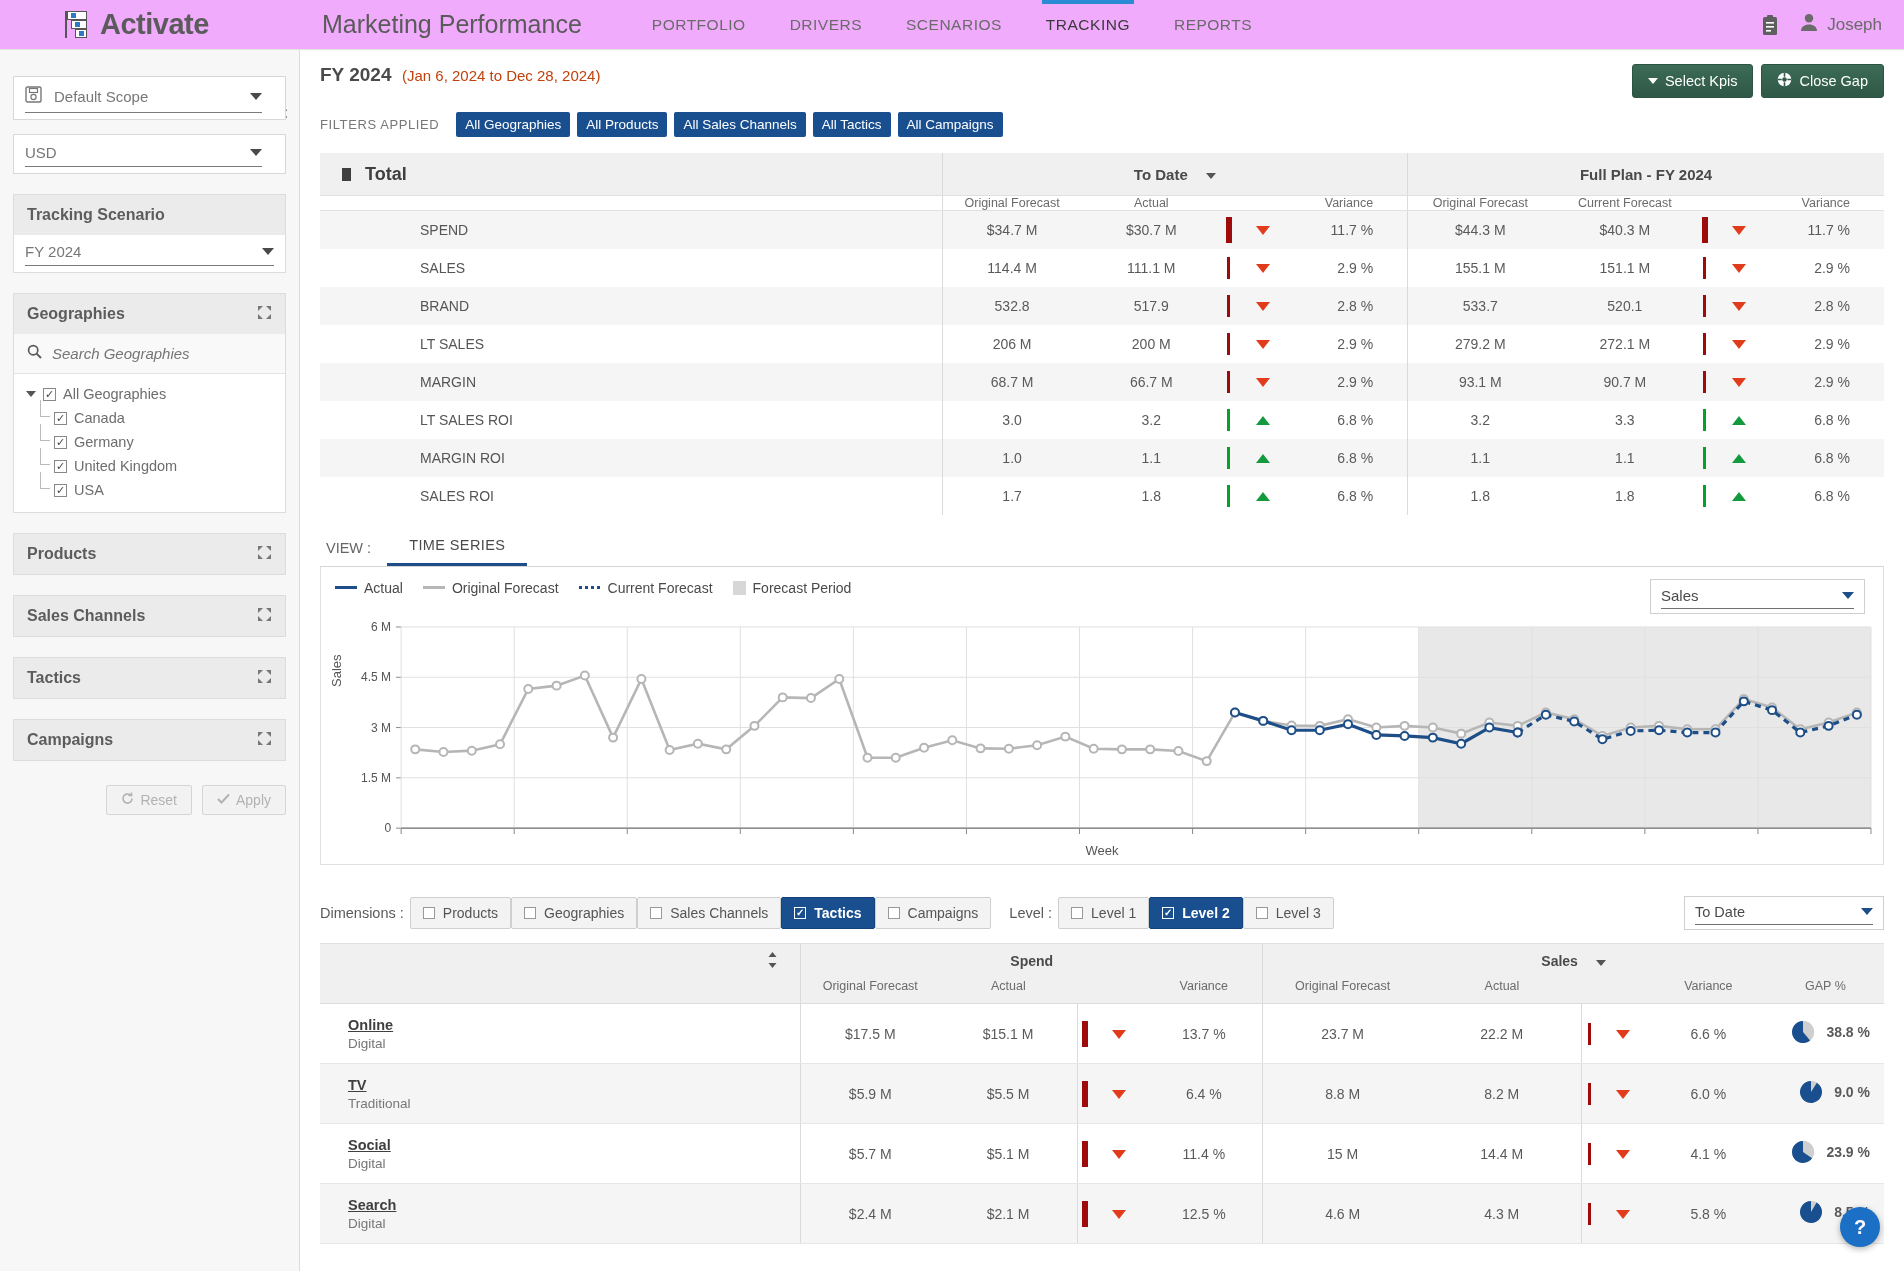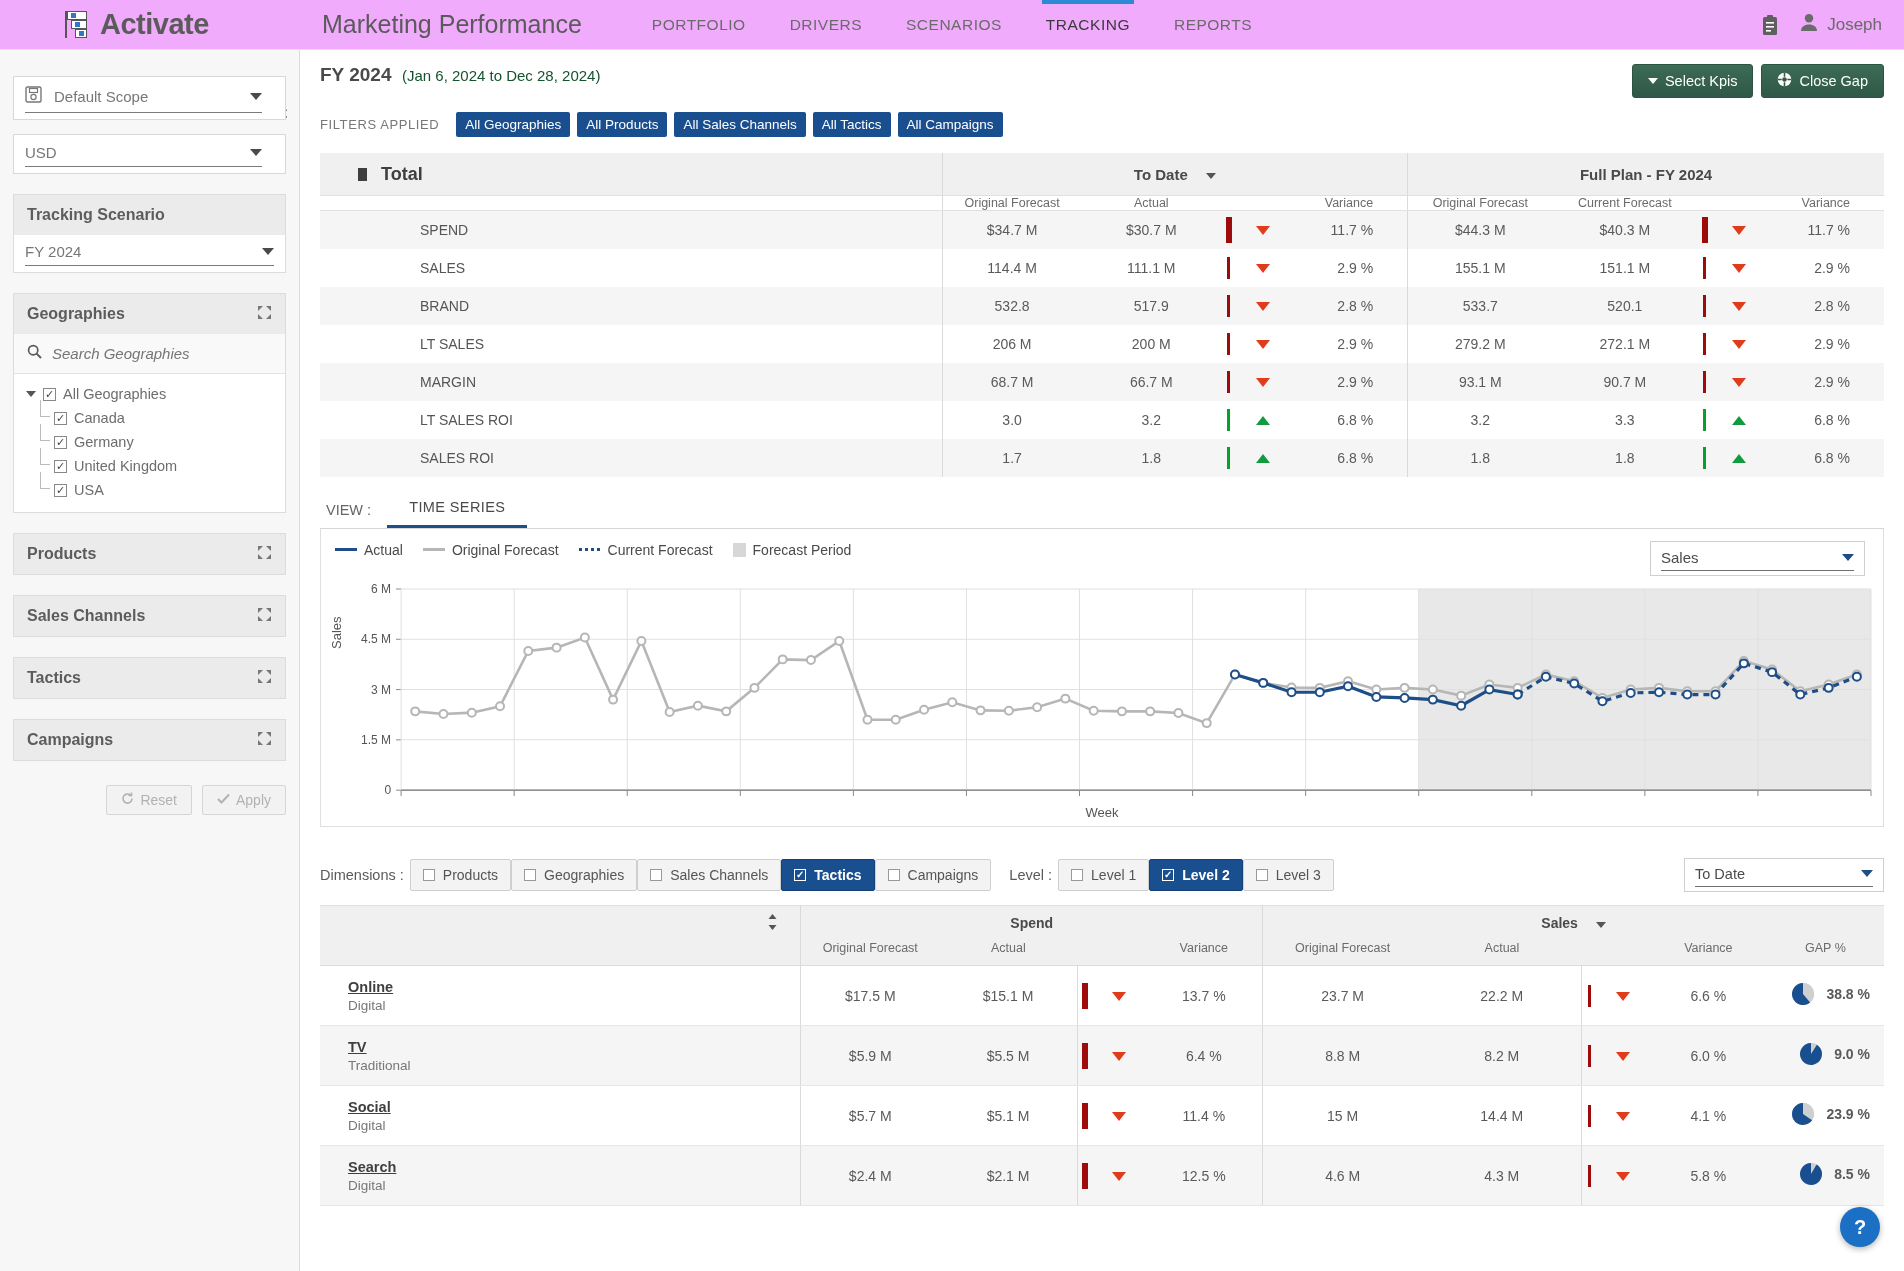--- a/index.html
+++ b/index.html
@@ -77,37 +77,37 @@
   .btnrow { display: flex; justify-content: flex-end; gap: 10px; margin-top: 24px; }
   .sbtn {
     border: 1px solid #d5d5d5; background: #f2f2f2; color: #b2b2b2; font-size: 14px;
     padding: 6px 14px; display: flex; align-items: center; gap: 6px; border-radius: 2px; cursor: default;
   }
 
   
   .main { flex: 1; padding: 0 20px; overflow: hidden; }
   .page-head { display: flex; align-items: flex-start; padding-top: 14px; }
   .ph-title { font-size: 19px; font-weight: 700; color: #4a4a4a; }
-  .ph-sub { font-size: 15px; color: #14532d; margin-left: 6px; font-weight: 400;}
+  .ph-sub { font-size: 15px; color: #c2410c; margin-left: 6px; font-weight: 400;}
   .ph-actions { margin-left: auto; display: flex; gap: 8px; }
   .gbtn {
     background: linear-gradient(#3c6b57,#2f5846); color: #fff; border: 1px solid #2c5442;
     font-size: 14.5px; padding: 7px 15px; border-radius: 3px; display: flex; align-items: center; gap: 7px; cursor: pointer;
   }
   .gbtn .caret-w { width:0;height:0;border-left:5px solid transparent;border-right:5px solid transparent;border-top:6px solid #fff; }
   .filters { display: flex; align-items: center; gap: 7px; margin-top: 14px; }
   .filters-label { font-size: 13px; color: #777; letter-spacing: .6px; margin-right: 10px; }
   .chip { background: #1a4f8f; color: #fff; font-size: 13.5px; padding: 5px 9px; border-radius: 2px; cursor: pointer; }
 
   
   table.kpi { width: 100%; border-collapse: collapse; margin-top: 16px; table-layout: fixed; }
   table.kpi td, table.kpi th { padding: 0; }
   .kpi-grouphdr td { background: #f0f0f0; height: 42px; vertical-align: middle; border-bottom: 1px solid #e0e0e0;}
   .kpi-grouptext { font-size: 15px; font-weight: 700; color: #4a4a4a; text-align: center; }
-  .total-cell { padding-left: 22px !important; display: flex; align-items: center; gap: 14px; height: 42px; margin-left: 16px; }
+  .total-cell { padding-left: 22px !important; display: flex; align-items: center; gap: 14px; height: 42px; }
   .sq { width: 9px; height: 13px; background: #3e3e3e; }
   .total-label { font-size: 18px; font-weight: 700; color: #3f3f3f; }
   .dd-caret { display:inline-block; width:0;height:0;border-left:5px solid transparent;border-right:5px solid transparent;border-top:6px solid #555; margin-left: 14px; vertical-align: middle; cursor:pointer;}
   .kpi-subhdr td { font-size: 12.5px; color: #6b6b6b; text-align: center; padding: 9px 0; border-bottom: 1px solid #e0e0e0; background:#fff;}
   .kpi tbody tr { height: 38px; }
   .kpi tbody tr:nth-child(odd) { background: #f5f5f5; }
   .kpi tbody tr td { font-size: 14px; color: #5a5a5a; text-align: center; }
   .kpi tbody tr td.rowname { text-align: left; padding-left: 100px; font-size: 14px; color: #555; }
   .vbar-cell { width: 14px; position: relative; }
   .vbar { width: 4px; margin: 0 auto; }
@@ -554,20 +554,37 @@
               <td class="rowname">LT SALES ROI</td>
               <td class="sepcol">3.0</td>
               <td>3.2</td>
               <td class="vbar-cell">
                 <div class="vbar" style="height:22px;width:3px;background:#07a12a"></div>
               </td>
               <td class="arrow-cell"><span class="arw up"></span></td>
               <td class="pctcell">6.8 %</td>
               <td class="sepcol">3.2</td>
               <td>3.3</td>
+              <td class="vbar-cell">
+                <div class="vbar" style="height:22px;width:3px;background:#07a12a"></div>
+              </td>
+              <td class="arrow-cell"><span class="arw up"></span></td>
+              <td class="pctcell">6.8 %</td>
+            </tr>
+            <tr>
+              <td class="rowname">MARGIN ROI</td>
+              <td class="sepcol">1.0</td>
+              <td>1.1</td>
+              <td class="vbar-cell">
+                <div class="vbar" style="height:22px;width:3px;background:#07a12a"></div>
+              </td>
+              <td class="arrow-cell"><span class="arw up"></span></td>
+              <td class="pctcell">6.8 %</td>
+              <td class="sepcol">1.1</td>
+              <td>1.1</td>
               <td class="vbar-cell">
                 <div class="vbar" style="height:22px;width:3px;background:#07a12a"></div>
               </td>
               <td class="arrow-cell"><span class="arw up"></span></td>
               <td class="pctcell">6.8 %</td>
             </tr>
             <tr>
               <td class="rowname">SALES ROI</td>
               <td class="sepcol">1.7</td>
               <td>1.8</td>

